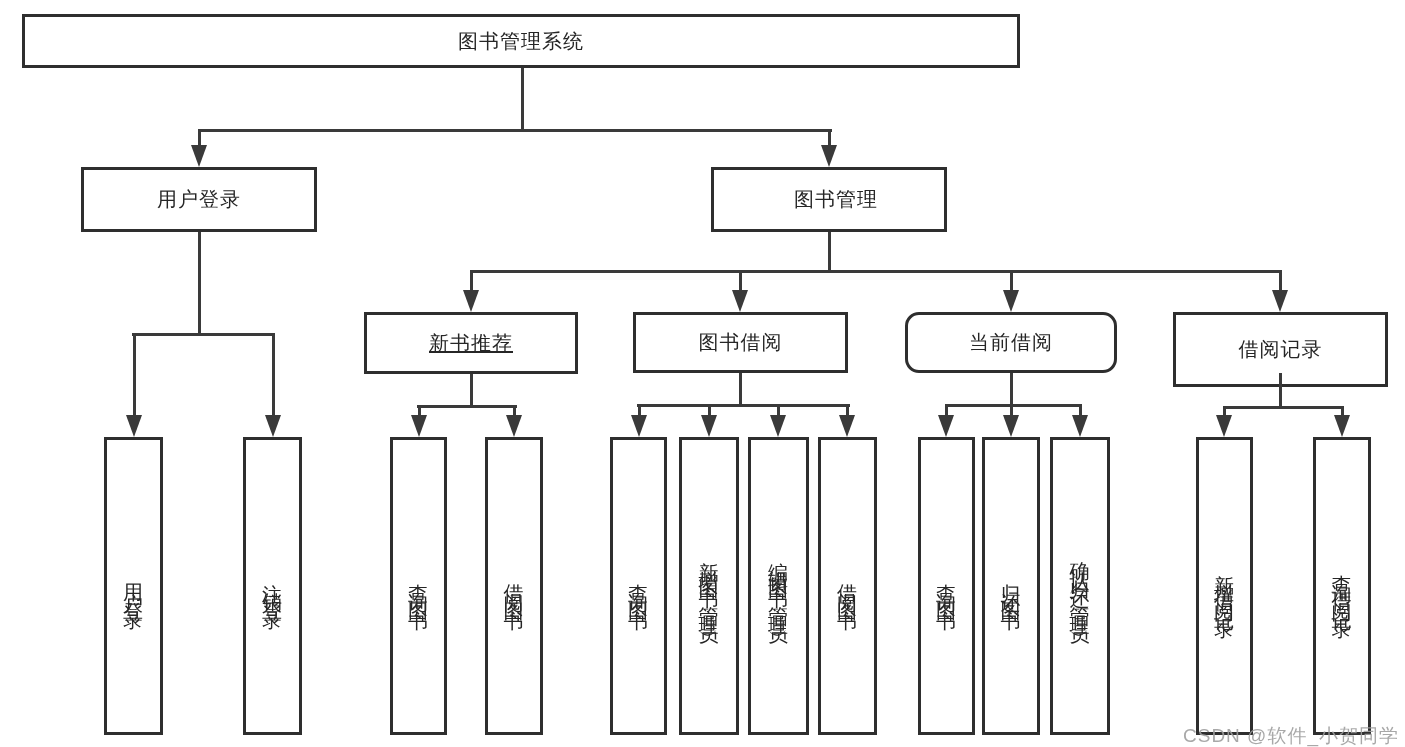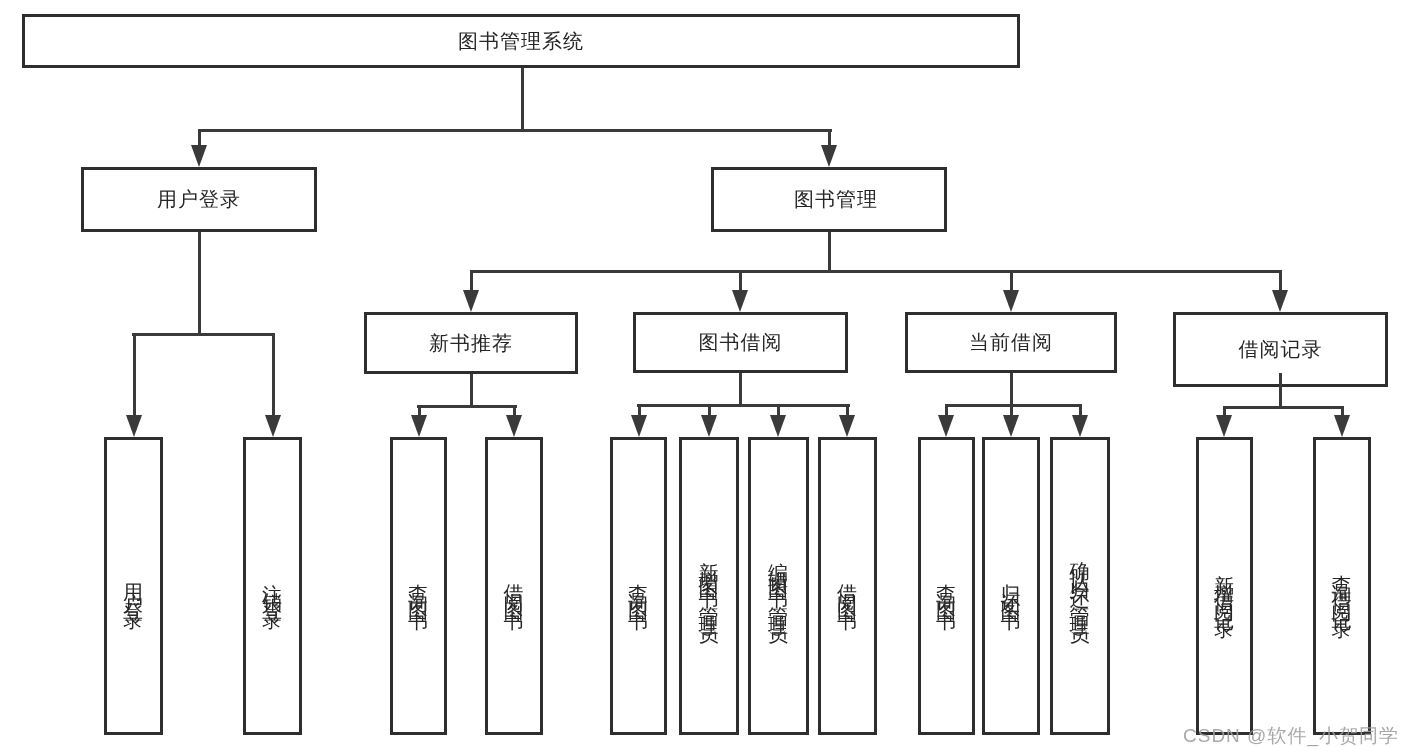--- a/index.html
+++ b/index.html
@@ -100,27 +100,27 @@
   <div class="arrow" style="left:126px; top:333px; height:104px;"></div>
   <div class="arrow" style="left:265px; top:333px; height:104px;"></div>
 
   <div class="vline" style="left:828px; top:232px; height:41px;"></div>
   <div class="hline" style="left:470px; top:270px; width:812px;"></div>
   <div class="arrow" style="left:463px; top:270px; height:42px;"></div>
   <div class="arrow" style="left:732px; top:270px; height:42px;"></div>
   <div class="arrow" style="left:1003px; top:270px; height:42px;"></div>
   <div class="arrow" style="left:1272px; top:270px; height:42px;"></div>
 
-  <div class="box" style="left:364px; top:312px; width:214px; height:62px;">
+  <div class="box" style="left:364px; top:312px; width:214px; height:62px;text-decoration:underline;">
     <span class="lbl">新书推荐</span>
   </div>
   <div class="box" style="left:633px; top:312px; width:215px; height:61px;">
     <span class="lbl">图书借阅</span>
   </div>
-  <div class="box" style="left:905px; top:312px; width:212px; height:61px;">
+  <div class="box" style="left:905px; top:312px; width:212px; height:61px;border-radius:14px;">
     <span class="lbl">当前借阅</span>
   </div>
   <div class="box" style="left:1173px; top:312px; width:215px; height:75px;">
     <span class="lbl">借阅记录</span>
   </div>
 
   <div class="vline" style="left:470px; top:374px; height:34px;"></div>
   <div class="hline" style="left:417px; top:405px; width:100px;"></div>
   <div class="arrow" style="left:411px; top:405px; height:32px;"></div>
   <div class="arrow" style="left:506px; top:405px; height:32px;"></div>

